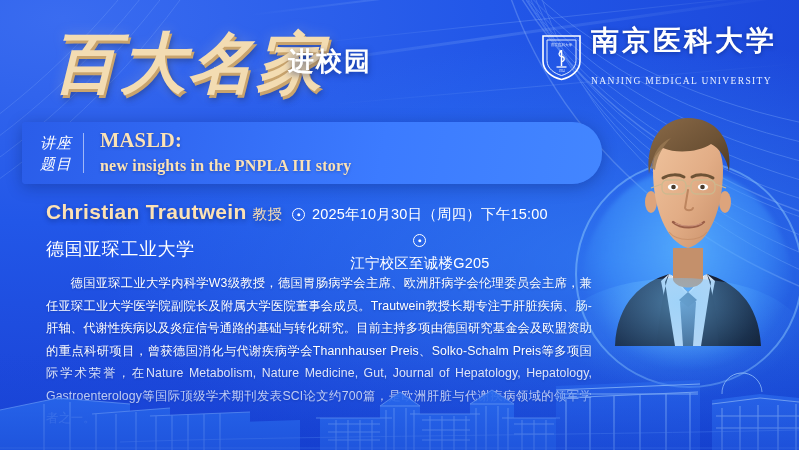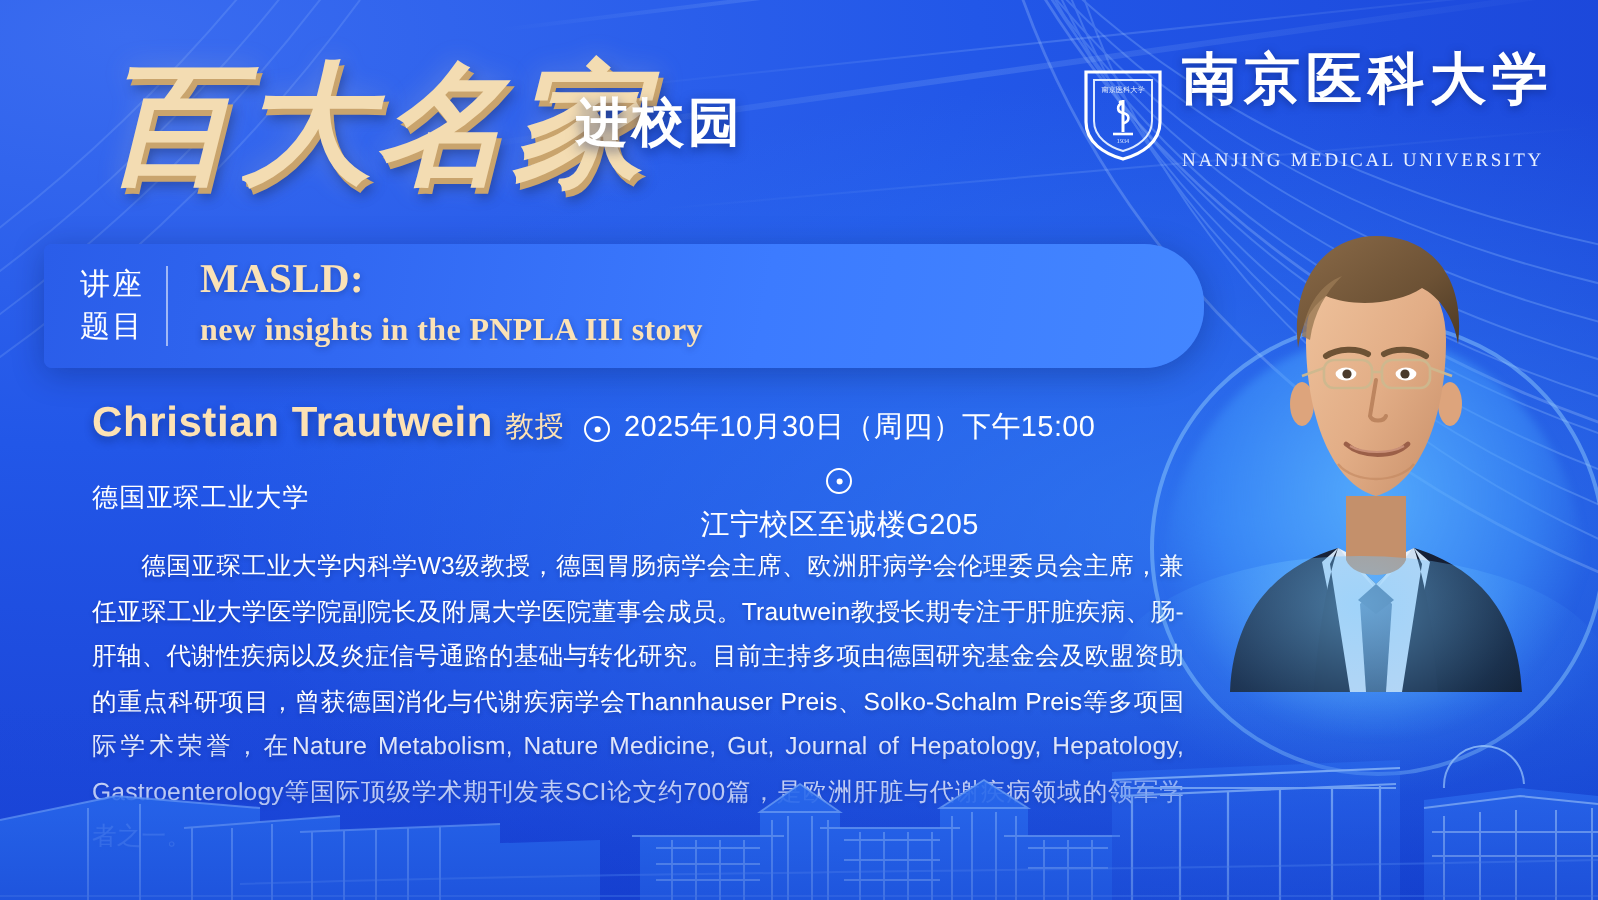--- a/index.html
+++ b/index.html
@@ -64,41 +64,41 @@
   
   .banner{
     position:absolute;left:22px;top:122px;width:580px;height:62px;
     border-radius:4px 30px 30px 4px;
     background:linear-gradient(100deg,#2a5de9 0%,#3168f2 26%,#3c7bff 62%,#4386ff 100%);
     box-shadow:0 3px 16px rgba(5,24,84,.33);
     display:flex;align-items:center;
   }
   .banner-tag{
     color:#ffffff;font-size:15px;line-height:21px;font-weight:400;
-    padding:0 11px 0 18px;letter-spacing:1px;white-space:nowrap;text-align:center;
+    padding:0 11px 0 18px;letter-spacing:1px;white-space:nowrap;text-align:center;font-style:italic;
   }
   .banner-div{width:1px;height:40px;background:rgba(255,255,255,.55);}
   .banner-title{
     font-family:Liberation Serif, serif;
     color:#fbe2b6;padding-left:16px;font-weight:700;
     font-size:20.5px;line-height:25px;letter-spacing:.2px;white-space:nowrap;
     text-shadow:0 1px 3px rgba(8,28,90,.35);
   }
   .banner-title .l2{font-size:16px;}
 
   
   .speaker{position:absolute;left:46px;top:198px;}
   .sp-name{
     font-size:21px;font-weight:700;color:#fde2b4;letter-spacing:.3px;
     line-height:27px;white-space:nowrap;
     text-shadow:0 2px 5px rgba(6,26,90,.45);
   }
   .sp-name .deg{font-size:14.5px;font-weight:400;margin-left:6px;}
   .sp-org{
-    font-size:13px;color:#ffffff;line-height:24px;margin-top:9px;
+    font-size:18px;color:#ffffff;line-height:24px;margin-top:9px;
     letter-spacing:.6px;white-space:nowrap;
   }
   .meta{position:absolute;left:292px;top:202px;}
   .meta-row{display:flex;align-items:center;gap:7px;height:25px;white-space:nowrap;}
   .meta-row + .meta-row{margin-top:7px;flex-direction:column;}
   .dot-ic{
     width:11px;height:11px;border-radius:50%;border:1.4px solid #ffffff;
     position:relative;flex:none;
   }
   .dot-ic::after{

